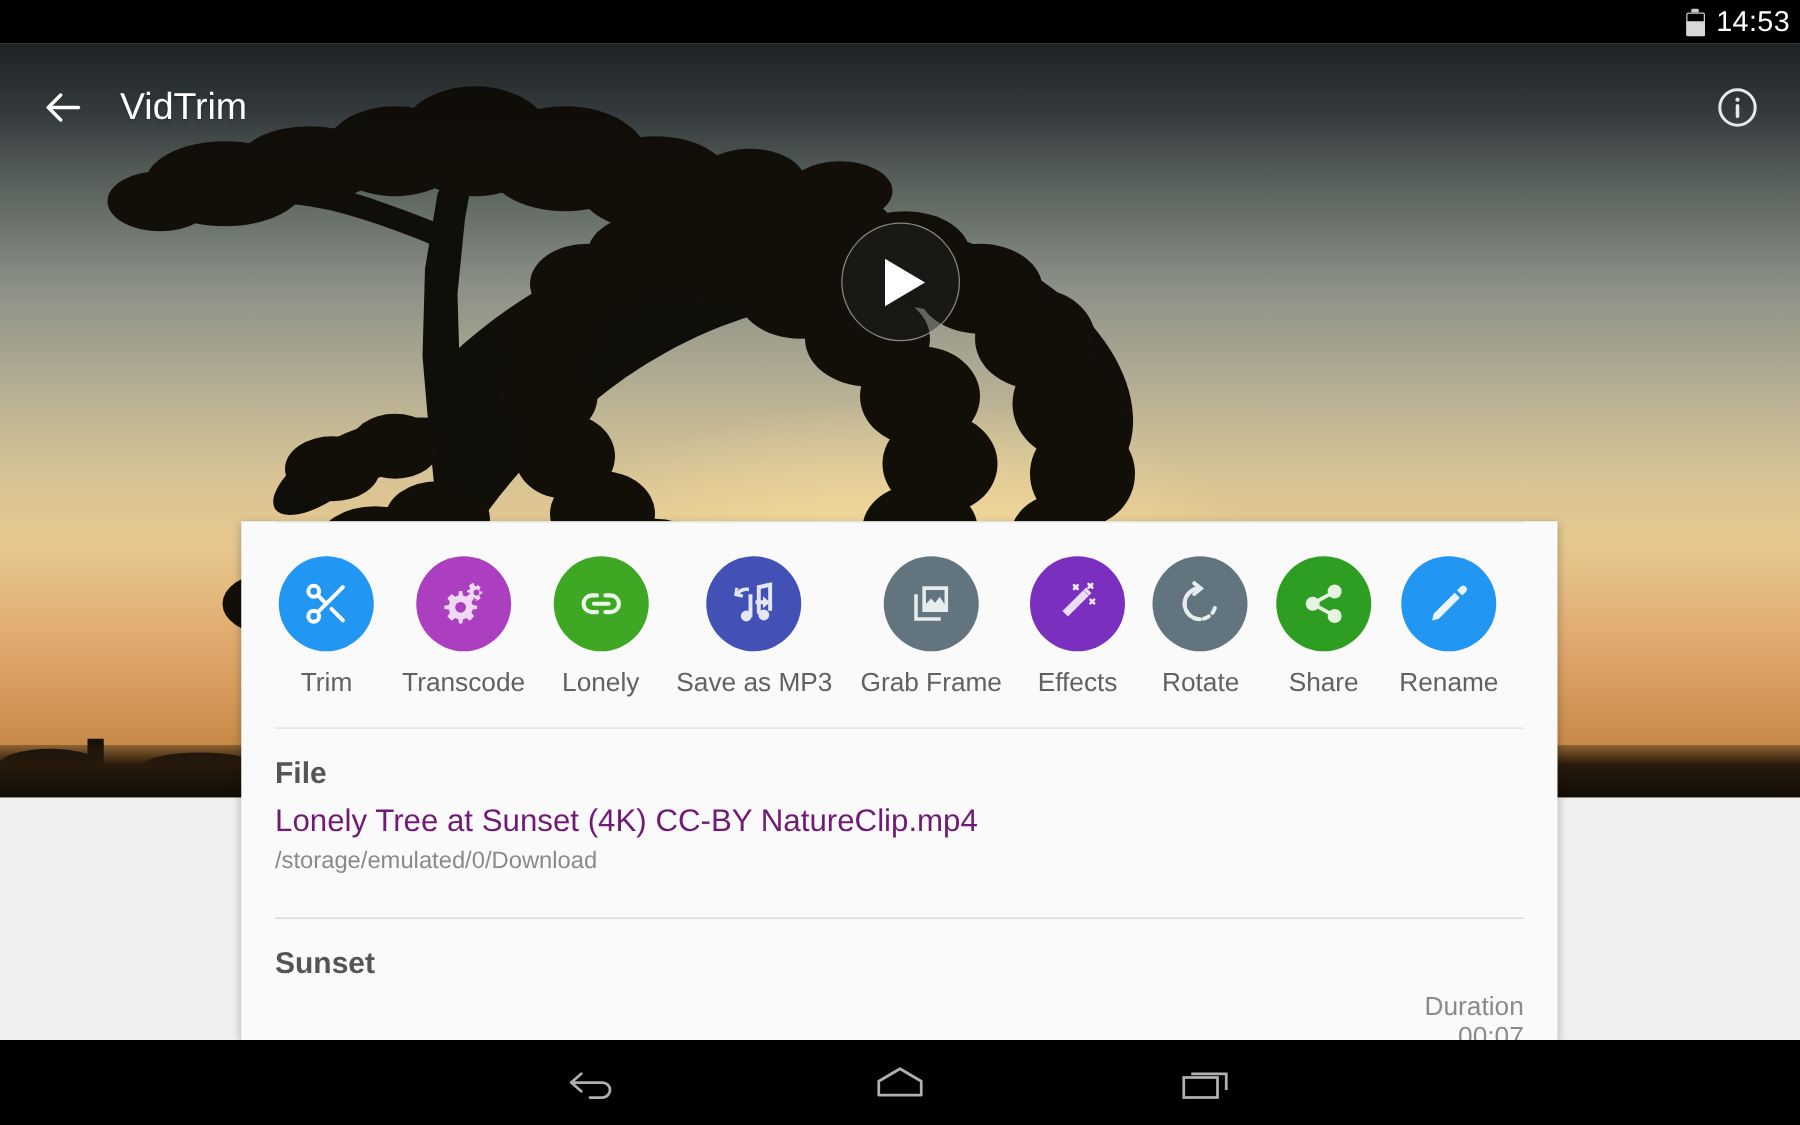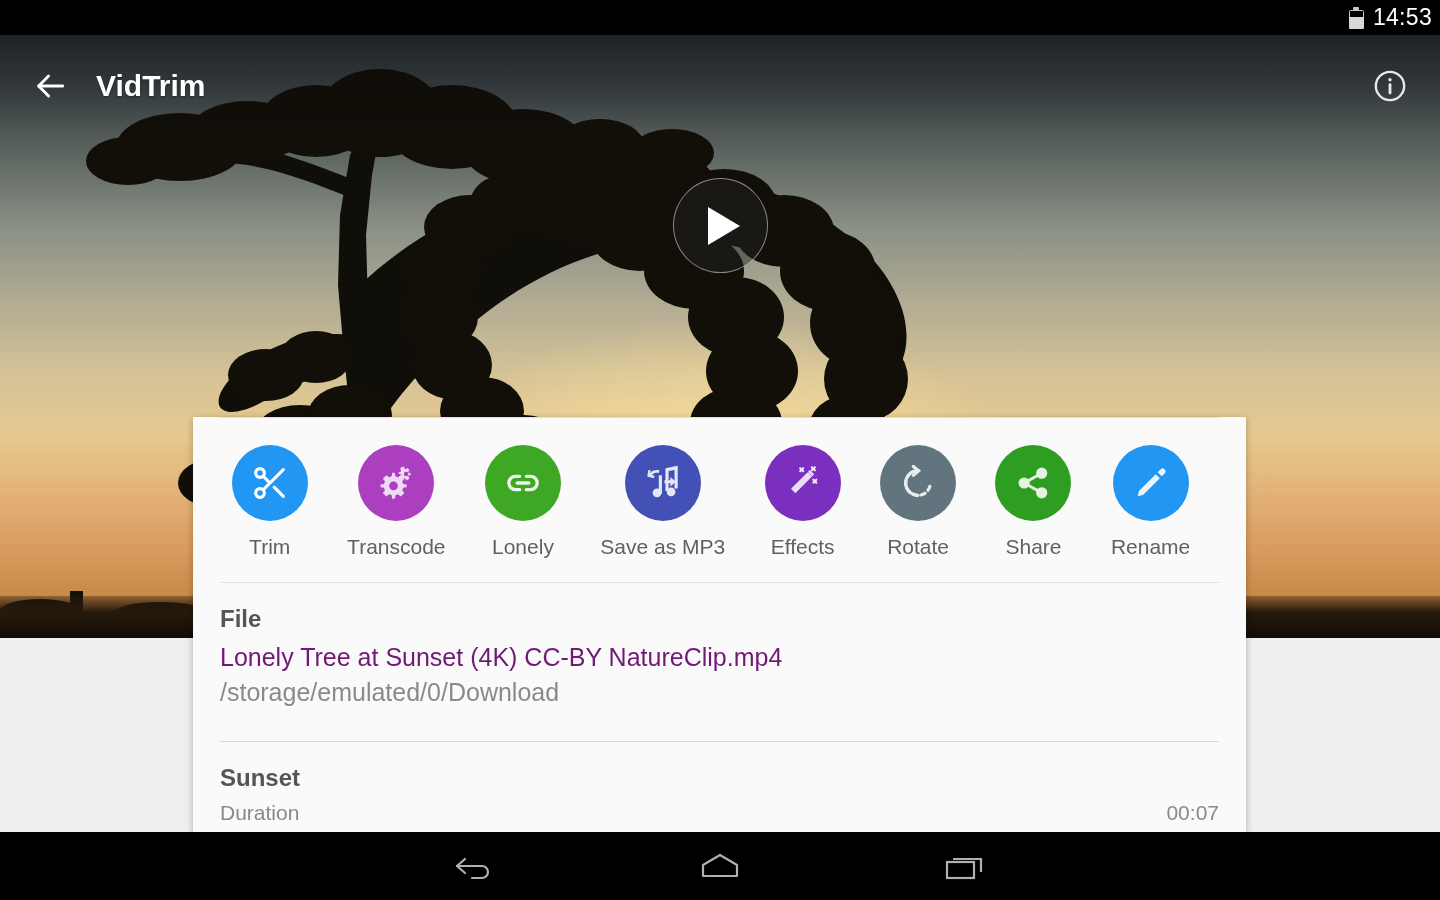--- a/index.html
+++ b/index.html
@@ -78,21 +78,21 @@
   }
 
   
   .actionbar {
     position:absolute; top:35px; left:0; width:1440px; height:101px;
     display:flex; align-items:center; padding:0 22px;
     background:linear-gradient(to bottom, rgba(0,0,0,.26), rgba(0,0,0,0));
   }
   .backbtn { width:56px; height:56px; display:flex; align-items:center; justify-content:center; }
   .apptitle {
-    color:#fff; font-size:30px; font-weight:700; margin-left:18px;
+    color:#fff; font-size:30px; font-weight:400; margin-left:18px;
     text-shadow:0 1px 2px rgba(0,0,0,.35);
   }
   .infobtn { margin-left:auto; width:56px; height:56px; display:flex; align-items:center; justify-content:center; }
 
   
   .card {
     position:absolute; left:193px; top:417px; width:1053px; height:415px;
     background:#fafafa; box-shadow:0 2px 7px rgba(0,0,0,.28);
     overflow:hidden;
   }
@@ -110,25 +110,25 @@
     width:76px; height:76px; border-radius:50%;
     display:flex; align-items:center; justify-content:center;
   }
   .action .lbl {
     margin-top:14px; font-size:21px; color:#616161; white-space:nowrap;
   }
 
   .section { padding:22px 27px 0 27px; }
   .section h3 { font-size:24px; font-weight:bold; color:#555; margin-bottom:9px; }
   .filename { font-size:25px; color:#701a75; line-height:1.25; }
-  .filepath { font-size:25px; color:#8a8a8a; margin-top:5px; }
+  .filepath { font-size:19px; color:#8a8a8a; margin-top:5px; }
 
   .detailrow {
     display:flex; justify-content:space-between; align-items:flex-end;
-    font-size:21px; color:#8a8a8a; margin-top:7px;
+    font-size:21px; color:#8a8a8a; margin-top:7px;flex-direction:column;
   }
 
   
   .navbar {
     position:absolute; left:0; bottom:0; width:1440px; height:68px;
     background:#000; display:flex; align-items:center; justify-content:center;
   }
   .navbar .slot { width:245px; display:flex; align-items:center; justify-content:center; }
 </style>
 </head>
@@ -294,20 +294,29 @@
             <circle cx="16.6" cy="17.1" r="2.5"></circle>
             <circle cx="8.6" cy="17.6" r="2.5"></circle>
             <path d="M9.6,7.6 L11.4,7.6 L11.4,18.1 L9.6,18.1 Z"></path>
             <path d="M4.2,6.5c1.4-1.7,3.5-2.2,5.6-1.9l0,1.7C8.2,6,6.7,6.3,5.6,7.4l1.6.4-.4,1.5L3,8.3,3.6,4.6l1.5.3Z"></path>
             <path d="M12.8,10.4 L16.2,10.4 L16.2,8.6 L19.4,11.3 L16.2,14 L16.2,12.2 L12.8,12.2 Z"></path>
           </svg>
         </div>
         <div class="lbl">Save as MP3</div>
       </div>
 
+      <div class="action">
+        <div class="circle" style="background:#62757f">
+          <svg width="38" height="38" viewBox="0 0 24 24" fill="#e7ecee">
+            <path d="M7.5,3.2h13v13h-13Zm1.8,1.8v7.1l2.6-2.7,2,2.1,2.4-3,2.4,3.6V5Z"></path>
+            <path d="M3.4,7.2H5.2V18.8H16.8v1.8H3.4Z"></path>
+          </svg>
+        </div>
+        <div class="lbl">Grab Frame</div>
+      </div>
 
       <div class="action">
         <div class="circle" style="background:#7b2fbe">
           <svg width="40" height="40" viewBox="0 0 24 24">
             <g fill="#e8dff5">
               <path d="M14.8,5.5 L17.4,8.1 L7.4,18.1 L4.8,15.5 Z"></path>
               <path d="M16.1,4.2 L18.7,6.8 L17.5,8 L14.9,5.4 Z"></path>
             </g>
             <g stroke="#efe9f8" stroke-width="1.25" stroke-linecap="round">
               <line x1="10.3" y1="3.1" x2="12.1" y2="4.9"></line>

